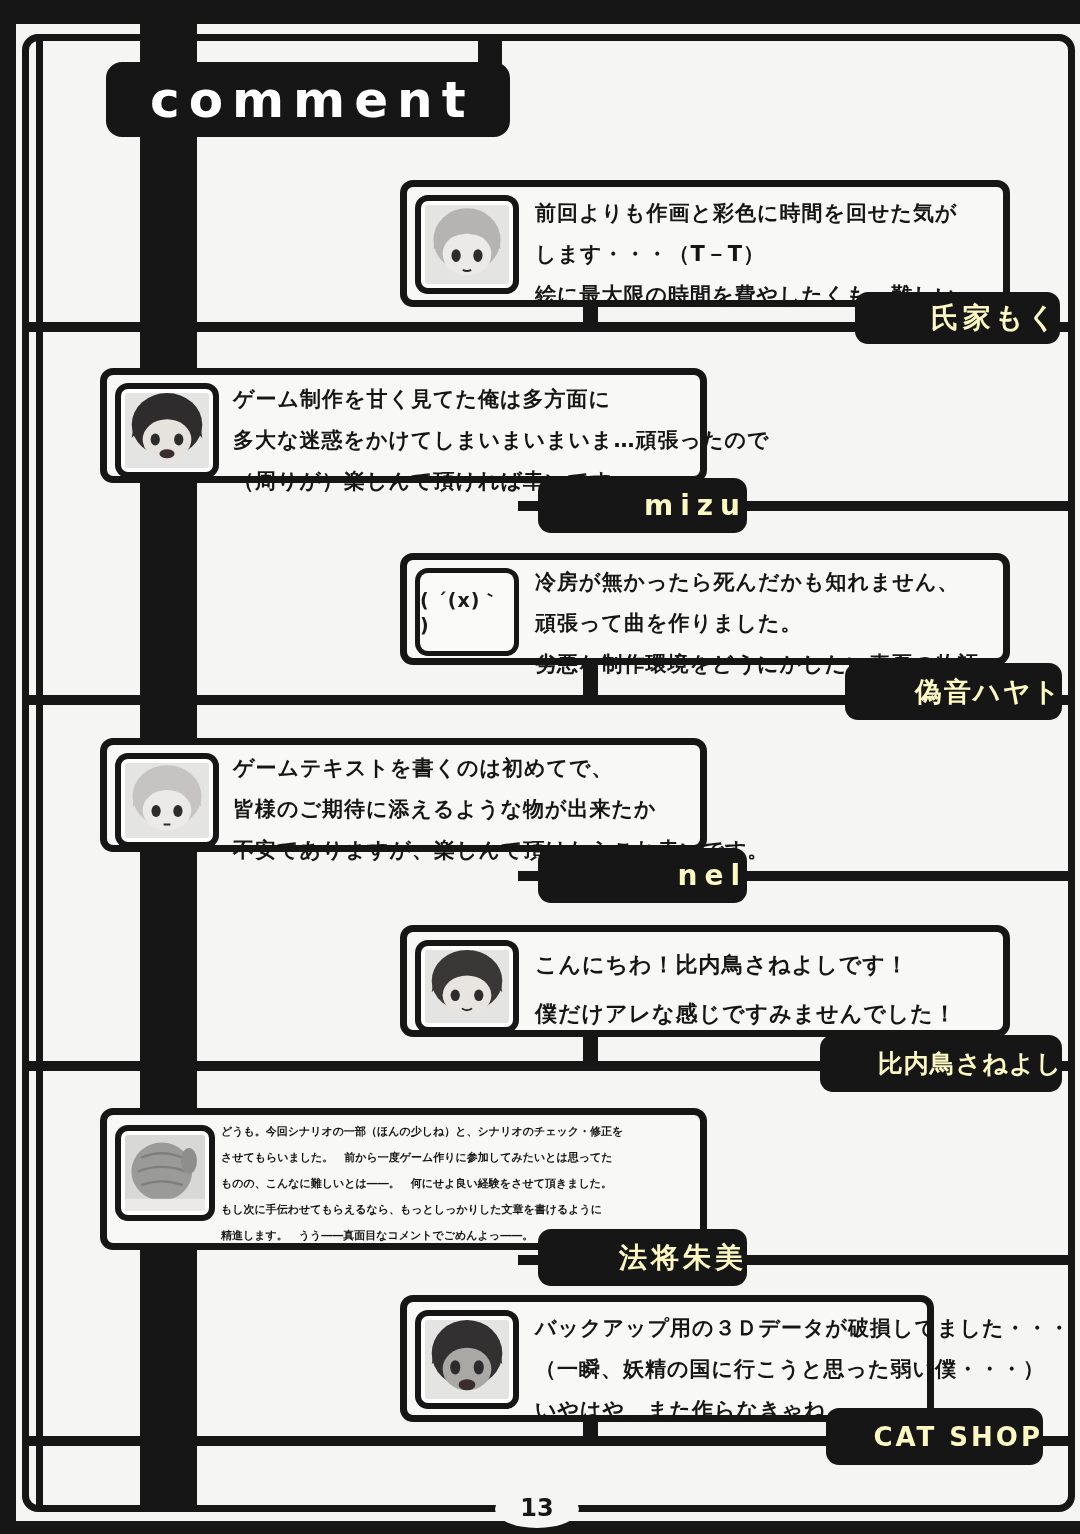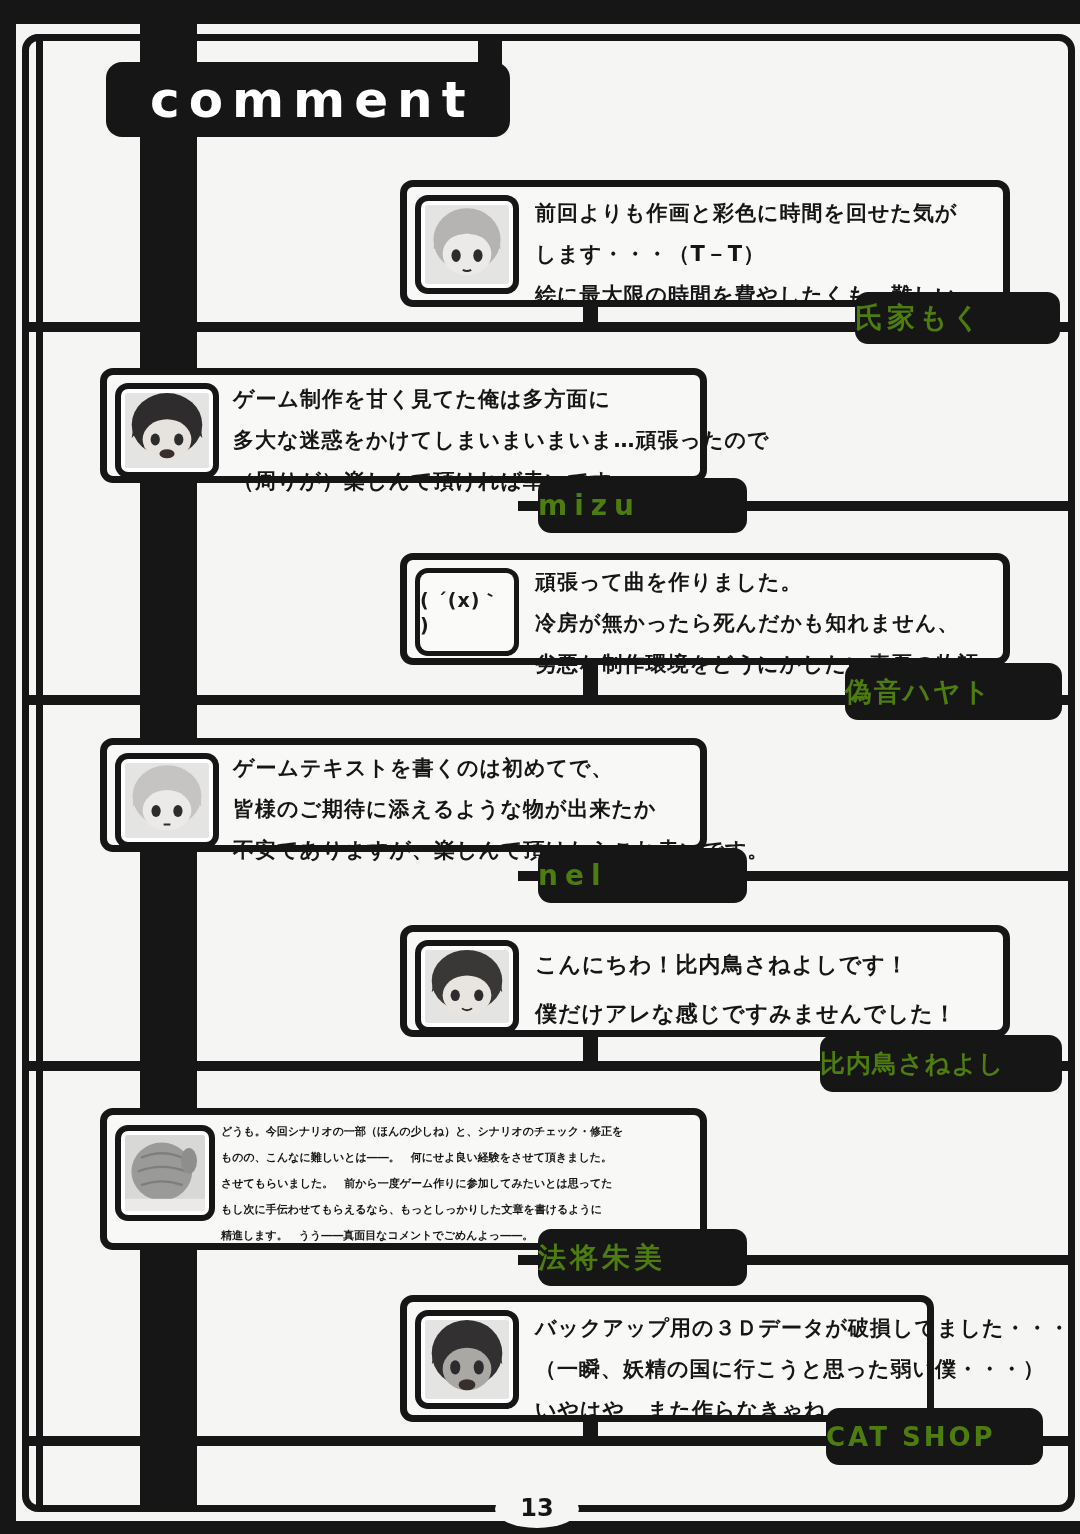--- a/index.html
+++ b/index.html
@@ -12,22 +12,22 @@
          border:7px solid #161616;border-radius:16px;box-sizing:border-box;z-index:2;background:transparent;}
   .frame2{position:absolute;left:36px;top:34px;width:7px;height:1471px;background:#161616;z-index:2;}
   .vbar{position:absolute;left:140px;top:0;width:57px;height:1512px;background:#161616;z-index:2;}
   .hline{position:absolute;height:10px;background:#161616;z-index:2;}
   .tab{position:absolute;width:15px;background:#161616;z-index:2;}
   .title{position:absolute;left:106px;top:62px;width:404px;height:75px;background:#161616;border-radius:16px;
          z-index:5;display:flex;align-items:center;color:#fff;font-weight:bold;font-size:50px;
          letter-spacing:9px;padding-left:44px;box-sizing:border-box;}
   .block{position:absolute;background:#f8f8f6;border:7px solid #161616;border-radius:13px;
          box-sizing:border-box;z-index:3;padding-left:17px;}
-  .badge{position:absolute;background:#161616;border-radius:13px;color:#4d7c0f;display:flex;
-         align-items:center;justify-content:flex-start;font-weight:bold;z-index:4;white-space:nowrap;}
+  .badge{position:absolute;background:#161616;border-radius:13px;color:#fef9c3;display:flex;
+         align-items:center;justify-content:flex-end;font-weight:bold;z-index:4;white-space:nowrap;}
   .btext{position:absolute;font-weight:bold;font-size:21px;line-height:41px;letter-spacing:1px;color:#161616;white-space:nowrap;}
   .btext.small{font-size:11px;line-height:26px;letter-spacing:0;}
   .btext.wide{line-height:49px;font-size:22px;}
   .avatar{position:absolute;background:#161616;border-radius:13px;padding:6px;box-sizing:border-box;}
   .avatar-inner{width:100%;height:100%;border:4px solid #fff;border-radius:7px;overflow:hidden;
                 background:#e2e2e0;box-sizing:border-box;}
   .avatar-inner svg{display:block;width:100%;height:100%;}
   .kaobox{position:absolute;background:#161616;border-radius:13px;padding:5px;box-sizing:border-box;}
   .kaobox .kin{width:100%;height:100%;background:#fafaf8;border-radius:8px;display:flex;align-items:center;
                justify-content:center;font-weight:bold;font-size:19px;letter-spacing:1px;}
@@ -115,22 +115,22 @@
   </div>
   <div class="badge" style="left:538px;top:478px;width:209px;height:55px;font-size:28px;letter-spacing:7px;">
     <span>mizu</span>
   </div>
 
   <div class="block" style="left:400px;top:553px;width:610px;height:112px;">
     <div class="kaobox" style="left:8px;top:8px;width:104px;height:88px;">
       <div class="kin">( ´(x)｀ )</div>
     </div>
     <div class="btext" style="left:128px;top:2px;">
+      <div>冷房が無かったら死んだかも知れません、</div>
       <div>頑張って曲を作りました。</div>
-      <div>冷房が無かったら死んだかも知れません、</div>
       <div>劣悪な制作環境をどうにかしたい真夏の物語。</div>
     </div>
   </div>
   <div class="badge" style="left:845px;top:663px;width:217px;height:57px;font-size:27px;letter-spacing:2px;">
     <span>偽音ハヤト</span>
   </div>
 
   <div class="block" style="left:100px;top:738px;width:607px;height:114px;">
     <div class="avatar" style="left:8px;top:8px;width:104px;height:95px;position:absolute;">
       <div class="avatar-inner av" style="--hair:#c6c4c2;--skin:#eceae8;">
@@ -185,22 +185,22 @@
           <rect width="100" height="100" fill="#d8d8d6"></rect>
           <circle cx="46" cy="48" r="38" fill="#9a9a98"></circle>
           <path d="M20 30 Q46 18 72 30 M16 48 Q46 36 76 48 M20 66 Q46 56 72 66" stroke="#7e7e7c" stroke-width="3" fill="none"></path>
           <ellipse cx="80" cy="34" rx="10" ry="17" fill="#8e8e8c"></ellipse>
           <rect y="84" width="100" height="16" fill="#eceae8"></rect>
         </svg>
       </div>
     </div>
     <div class="btext small" style="left:114px;top:4px;">
       <div>どうも。今回シナリオの一部（ほんの少しね）と、シナリオのチェック・修正を</div>
+      <div>させてもらいました。　前から一度ゲーム作りに参加してみたいとは思ってた</div>
       <div>ものの、こんなに難しいとは――。　何にせよ良い経験をさせて頂きました。</div>
-      <div>させてもらいました。　前から一度ゲーム作りに参加してみたいとは思ってた</div>
       <div>もし次に手伝わせてもらえるなら、もっとしっかりした文章を書けるように</div>
       <div>精進します。　うう――真面目なコメントでごめんよっ――。</div>
     </div>
   </div>
   <div class="badge" style="left:538px;top:1229px;width:209px;height:57px;font-size:28px;letter-spacing:4px;">
     <span>法将朱美</span>
   </div>
 
   <div class="block" style="left:400px;top:1295px;width:534px;height:127px;">
     <div class="avatar" style="left:8px;top:8px;width:104px;height:99px;position:absolute;">

